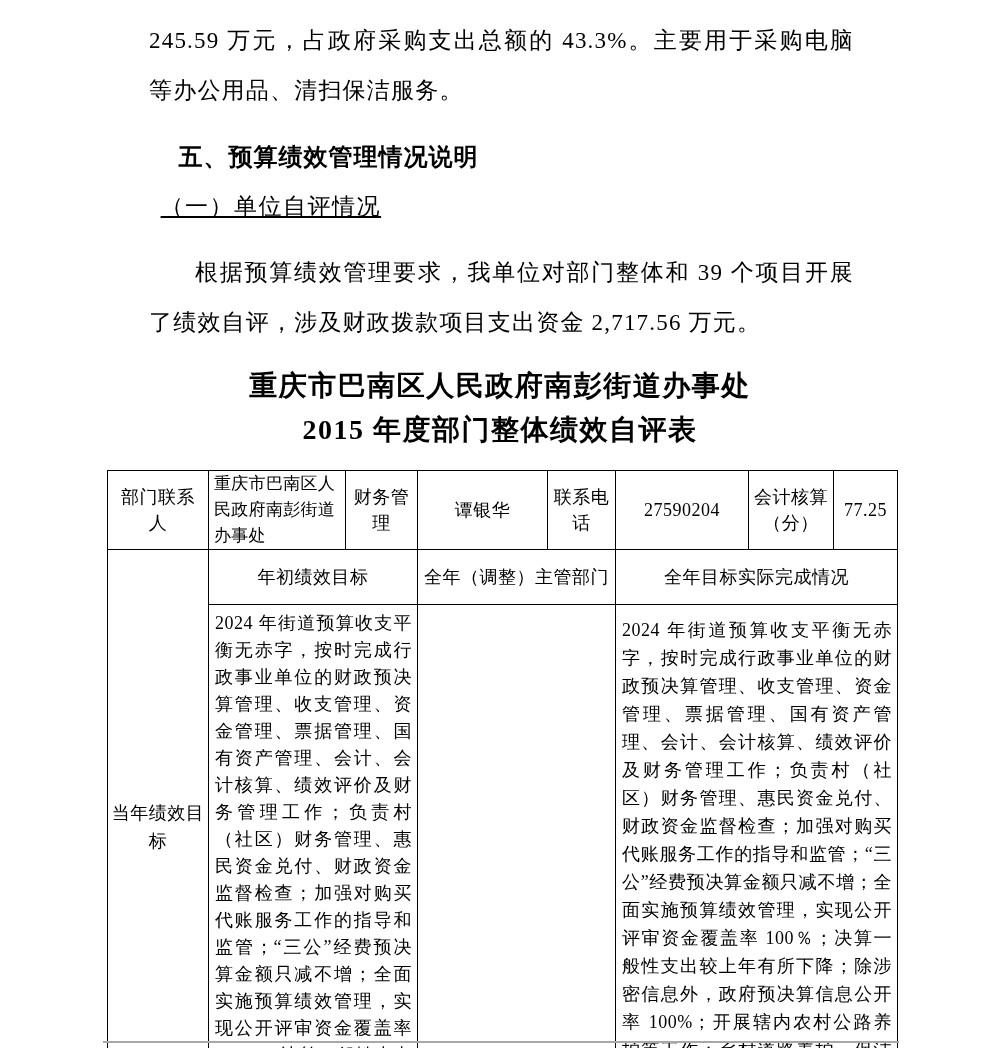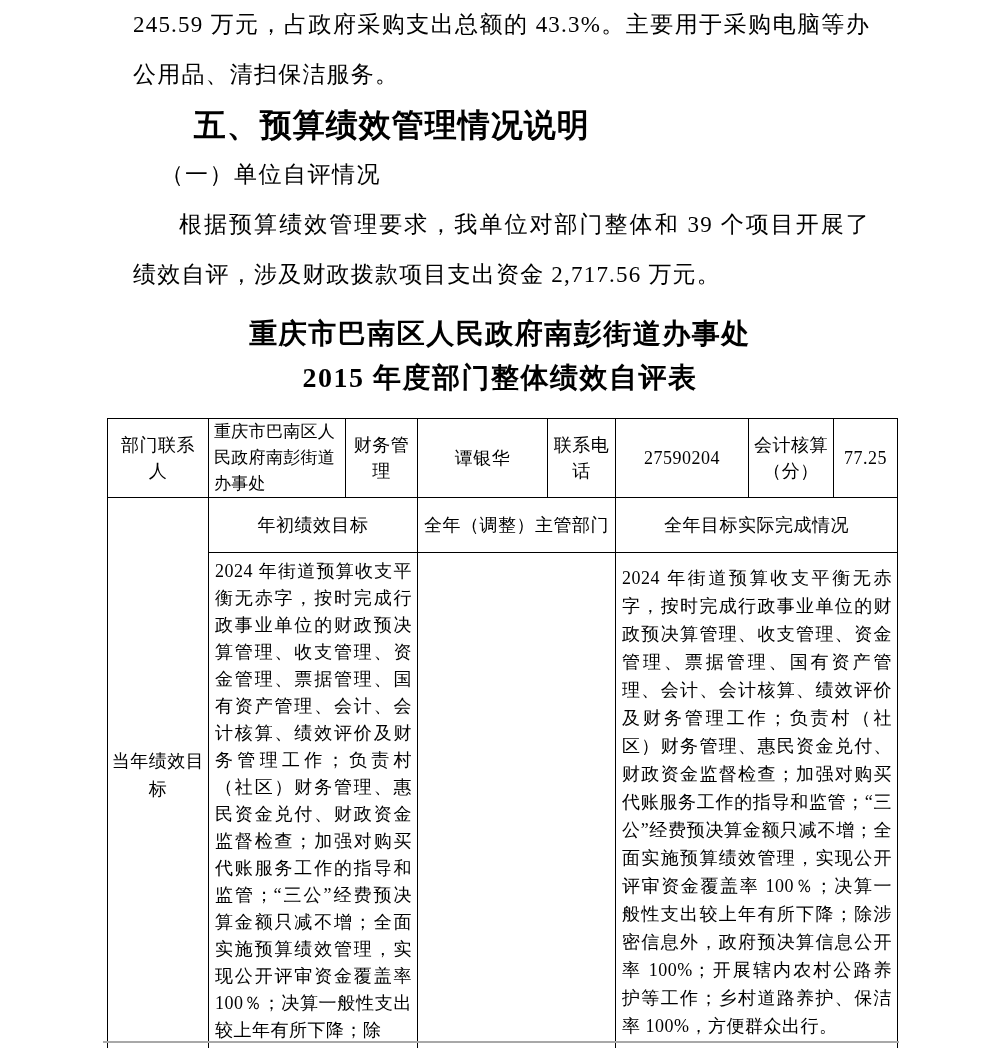--- a/index.html
+++ b/index.html
@@ -7,32 +7,32 @@
     width: 1000px; height: 1048px;
     background: #ffffff; color: #000000;
     font-family: "Liberation Serif", "DejaVu Serif", serif;
     overflow: hidden;
   }
   .page { position: relative; width: 1000px; height: 1048px; overflow: hidden; }
 
   
   .body-text { margin: 0 130px 0 133px; width: 737px; }
   .para {
-    margin: 0; font-size: 23px; line-height: 50px;
+    margin: 16px; font-size: 23px; line-height: 50px;
     letter-spacing: 1.2px; text-align: justify;
   }
   .para.indent { text-indent: 2em; }
   .section-heading {
-    margin: 0; font-size: 32px; line-height: 50px; font-weight: bold;
+    margin: 0; font-size: 24px; line-height: 50px; font-weight: bold;
     font-family: Liberation Serif, serif;
     text-indent: 1.9em; letter-spacing: 1px;
   }
   .subsection-heading {
     margin: 0; font-size: 23px; line-height: 50px;
-    text-indent: 1.2em; letter-spacing: 1.5px;
+    text-indent: 1.2em; letter-spacing: 1.5px; text-decoration: underline;
   }
 
   
   .title-block { margin-top: 12px; text-align: center; }
   .doc-title {
     font-size: 28px; line-height: 44px; font-weight: bold;
     letter-spacing: 1.5px;
   }
 
   

